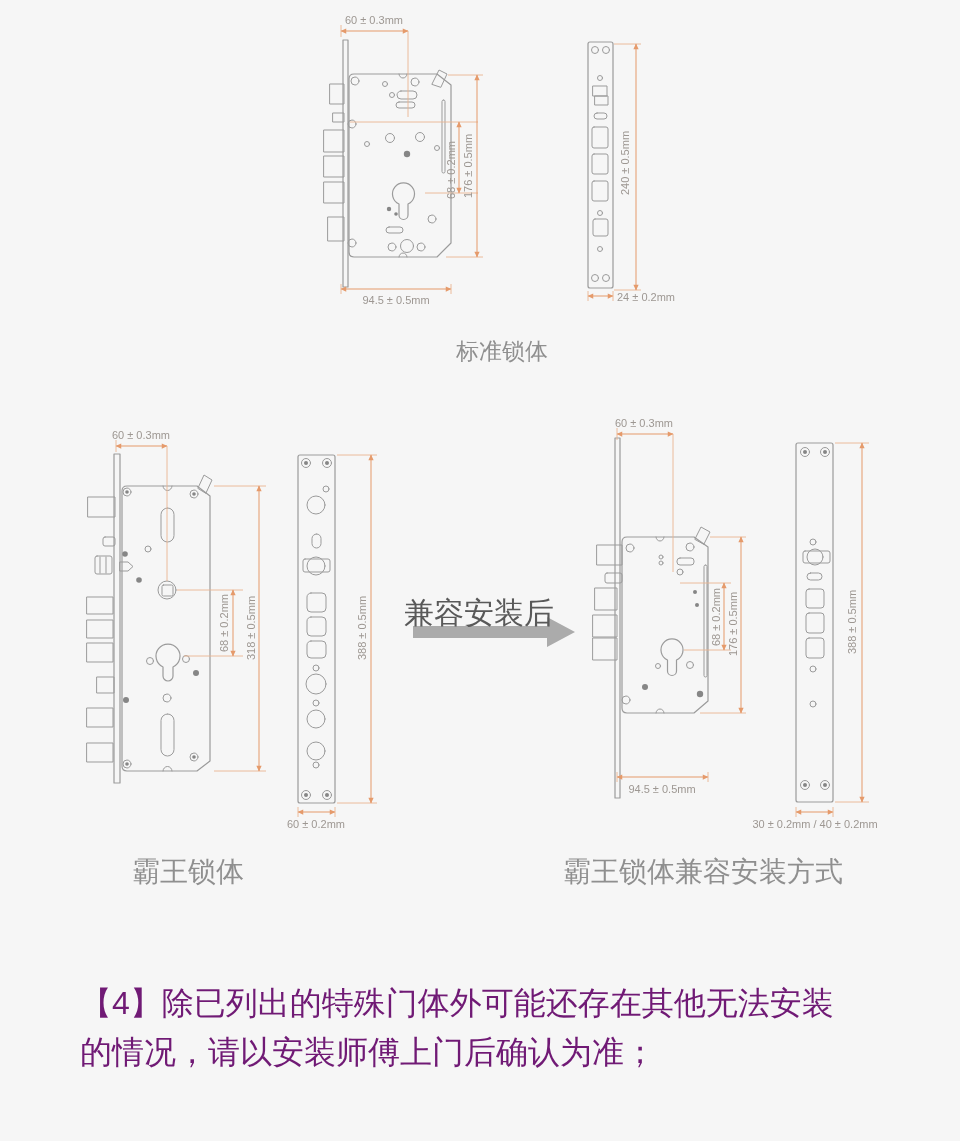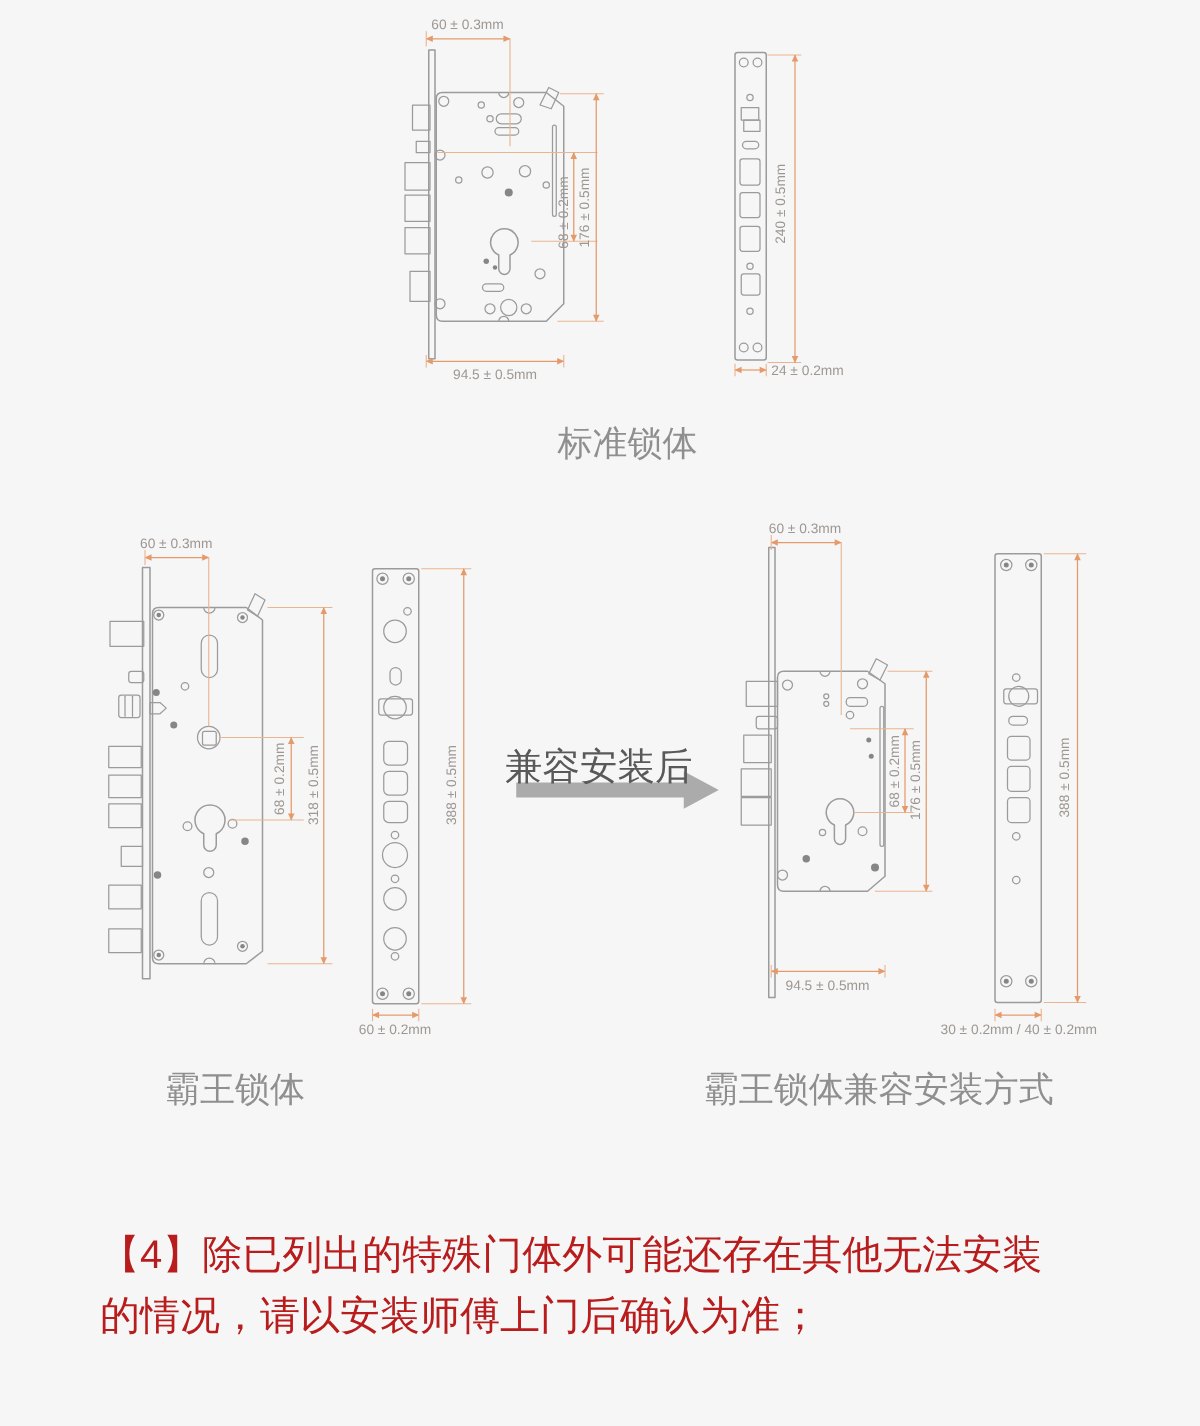--- a/index.html
+++ b/index.html
@@ -9,21 +9,21 @@
   svg{position:absolute;left:0;top:0;}
   .art{fill:none;stroke:#9b9b9b;stroke-width:1.2;stroke-linejoin:round;stroke-linecap:round;}
   .thin{stroke-width:1;}
   .dot{fill:#868686;stroke:none;}
   .dim{stroke:#e59a6b;stroke-width:1;fill:none;}
   .ref{stroke:#eab491;stroke-width:0.9;fill:none;}
   .txt{position:absolute;color:#9d9792;font-size:11px;line-height:14px;text-align:center;white-space:nowrap;}
   .rot{transform:rotate(-90deg);transform-origin:center center;width:90px;height:14px;}
   .figlabel{position:absolute;color:#8f8f8f;font-size:28px;text-align:center;white-space:nowrap;}
   .arrowlabel{position:absolute;color:#595959;font-size:30px;text-align:center;white-space:nowrap;}
-  .note{position:absolute;left:80px;top:979px;width:810px;color:#b91c1c;font-size:32px;line-height:49px;}
+  .note{position:absolute;left:80px;top:979px;width:810px;color:#701a75;font-size:32px;line-height:49px;}
   .note span{display:block;}
 </style>
 </head>
 <body>
 
 <div class="stage">
 
 <svg width="960" height="1141" viewBox="0 0 960 1141">
   <defs>
     <marker id="arr" viewBox="0 0 8 8" markerWidth="7" markerHeight="7" refX="6.5" refY="4" orient="auto-start-reverse">
@@ -279,21 +279,21 @@
 <div class="txt rot" style="left:317px;top:621px;">388 ± 0.5mm</div>
 <div class="txt" style="left:261px;top:817px;width:110px;">60 ± 0.2mm</div>
 
 <div class="txt" style="left:589px;top:416px;width:110px;">60 ± 0.3mm</div>
 <div class="txt rot" style="left:671px;top:610px;">68 ± 0.2mm</div>
 <div class="txt rot" style="left:688px;top:617px;">176 ± 0.5mm</div>
 <div class="txt" style="left:607px;top:782px;width:110px;">94.5 ± 0.5mm</div>
 <div class="txt rot" style="left:807px;top:615px;">388 ± 0.5mm</div>
 <div class="txt" style="left:735px;top:817px;width:160px;">30 ± 0.2mm / 40 ± 0.2mm</div>
 
-<div class="figlabel" style="left:402px;top:336px;width:200px;font-size:28px;">标准锁体</div>
+<div class="figlabel" style="left:402px;top:336px;width:200px;font-size:23px;">标准锁体</div>
 <div class="figlabel" style="left:88px;top:853px;width:200px;">霸王锁体</div>
 <div class="figlabel" style="left:543px;top:853px;width:320px;">霸王锁体兼容安装方式</div>
 <div class="arrowlabel" style="left:399px;top:593px;width:160px;">兼容安装后</div>
 
 <div class="note">
   <span>【4】除已列出的特殊门体外可能还存在其他无法安装</span>
   <span>的情况，请以安装师傅上门后确认为准；</span>
 </div>
 
 </div>

